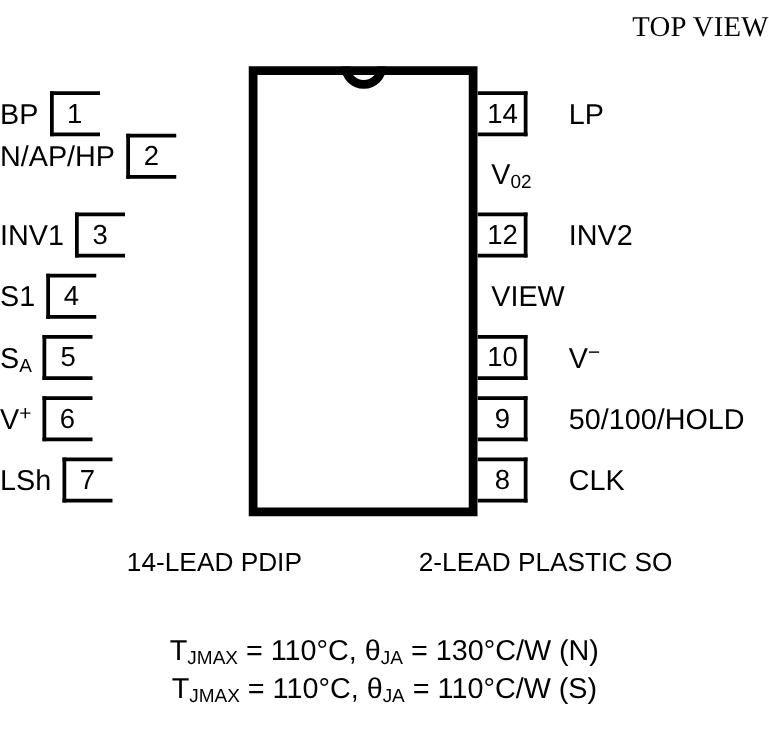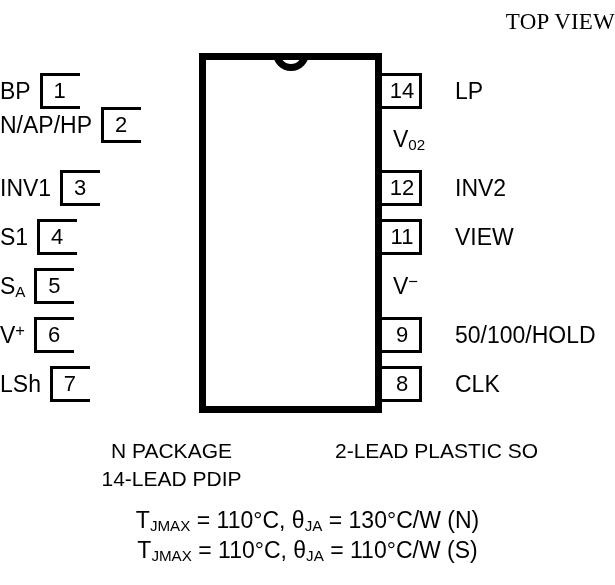--- a/index.html
+++ b/index.html
@@ -164,38 +164,37 @@
   <span class="pin-label">LP</span>
 </div>
 <div class="pin-row right" style="top:121px">
   <span class="pin-label">V<sub>02</sub></span>
 </div>
 <div class="pin-row right" style="top:170px">
   <span class="pin-box">12</span>
   <span class="pin-label">INV2</span>
 </div>
 <div class="pin-row right" style="top:219px">
-  <span class="pin-box">11</span>
   <span class="pin-label">VIEW</span>
 </div>
 <div class="pin-row right" style="top:268px">
+  <span class="pin-box">10</span>
   <span class="pin-label">V<sup>−</sup></span>
 </div>
 <div class="pin-row right" style="top:317px">
   <span class="pin-box">9</span>
   <span class="pin-label">50/100/HOLD</span>
 </div>
 <div class="pin-row right" style="top:366px">
   <span class="pin-box">8</span>
   <span class="pin-label">CLK</span>
 </div>
 
 <div id="package-blocks">
   <div class="package-block" id="package-block-n">
-    <div>N PACKAGE</div>
     <div>14-LEAD PDIP</div>
   </div>
   <div class="package-block" id="package-block-s">
     <div>2-LEAD PLASTIC SO</div>
   </div>
 </div>
 
 <div id="thermal-specs">
   <div class="spec">T<sub>JMAX</sub> = 110°C, θ<sub>JA</sub> = 130°C/W (N)</div>
   <div class="spec">T<sub>JMAX</sub> = 110°C, θ<sub>JA</sub> = 110°C/W (S)</div>

